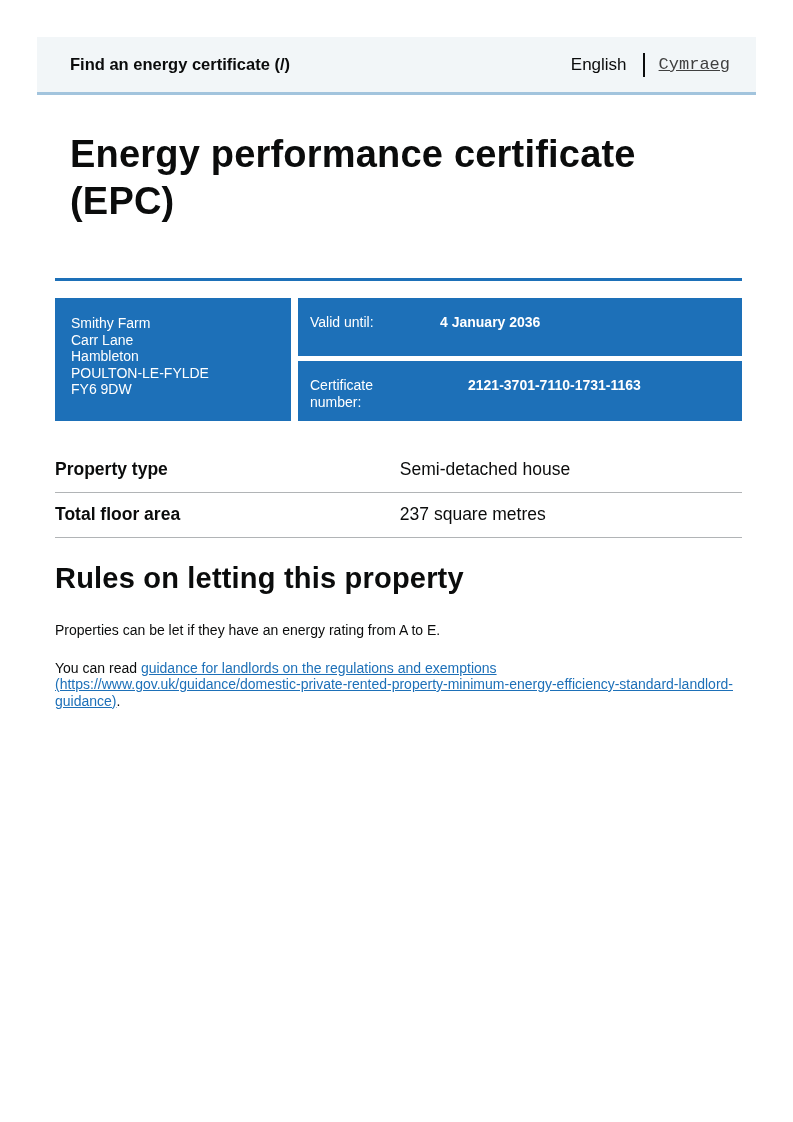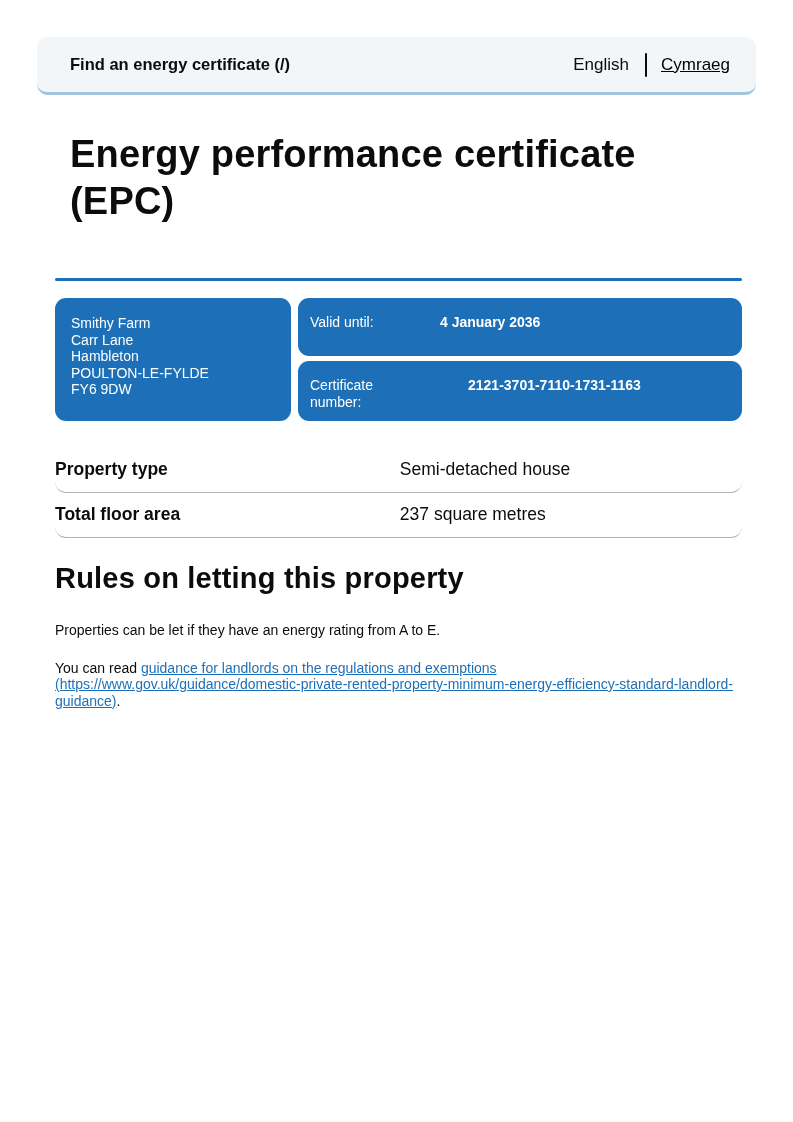--- a/index.html
+++ b/index.html
@@ -1,15 +1,15 @@
 <!DOCTYPE html>
 <html><head>
 <meta charset="utf-8">
 <style>
-  * { box-sizing: border-box; border-radius: 11px; }
+  * { box-sizing: border-box; }
   html, body {
     margin: 0;
     padding: 0;
     background: #ffffff;
     font-family: "Liberation Sans", "DejaVu Sans", sans-serif;
     color: #0b0c0c;
   }
   .page {
     position: relative;
     width: 793px;
@@ -42,23 +42,24 @@
   }
   .lang-current { color: #0b0c0c; }
   .lang-sep {
     display: inline-block;
     width: 0;
     height: 24px;
     border-left: 2px solid #0b0c0c;
     margin: 0 14px 0 16px;
   }
   .lang-link {
-    color: #000000;
+    color: #404040;
     text-decoration: underline;
     cursor: pointer;
+    font-family: Liberation Mono, monospace;
   }
 
   
   .content {
     margin: 0 51px 0 55px; 
   }
   h1.page-title {
     margin: 36px 0 0 15px;
     font-size: 38px;
     line-height: 47px;

